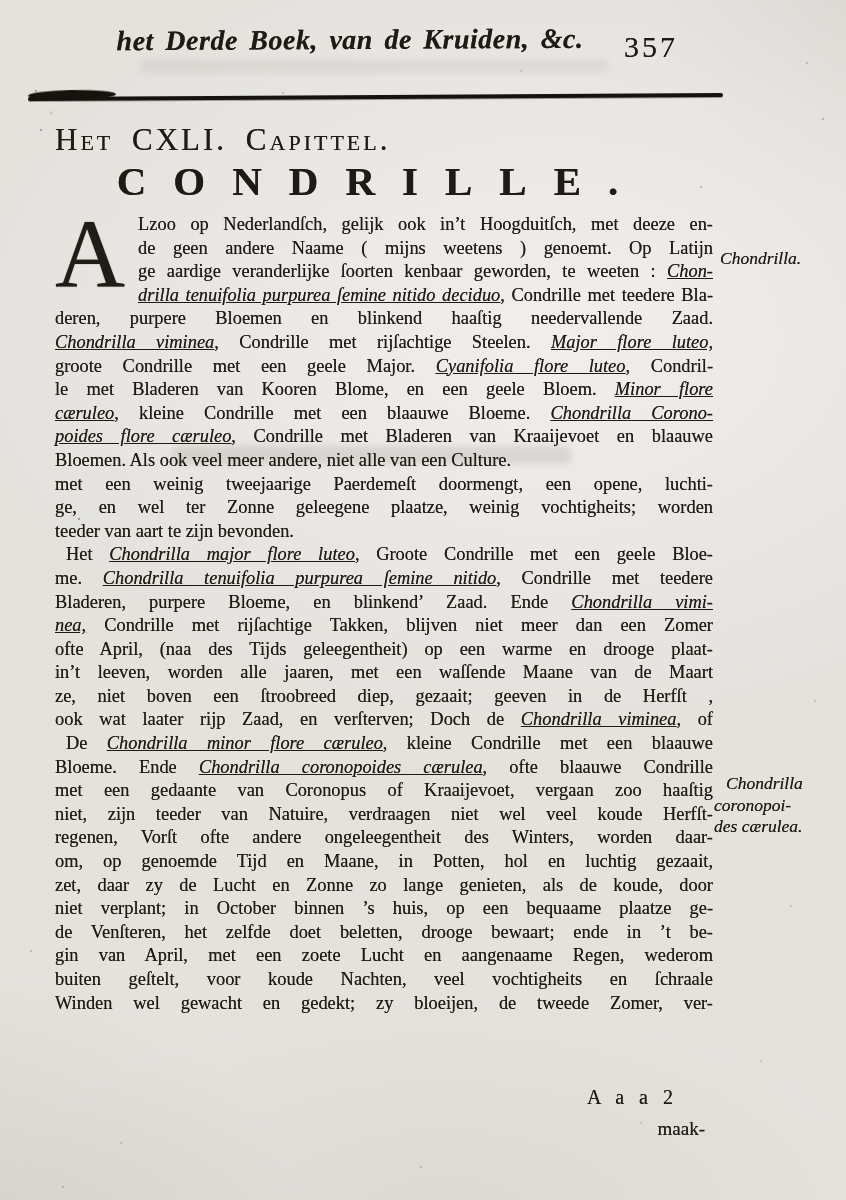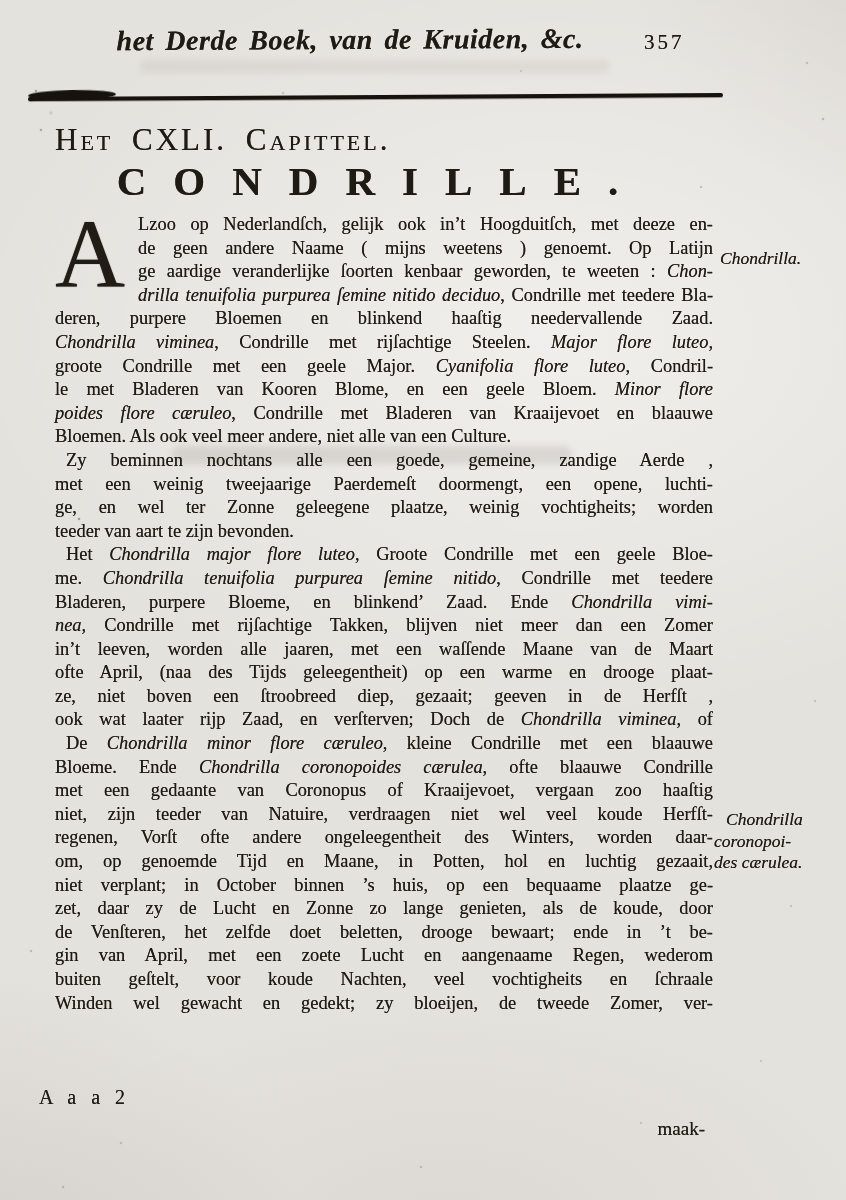--- a/index.html
+++ b/index.html
@@ -19,22 +19,22 @@
   }
   .ink{ text-shadow:0 0 .6px rgba(30,25,18,.75); }
 
   .running-header{
     position:absolute;left:62px;top:24px;width:576px;
     text-align:center;
     font-style:italic;font-weight:700;font-size:28px;letter-spacing:.5px;word-spacing:4px;
     transform:rotate(-.3deg);
   }
   .page-number{
-    position:absolute;left:644px;top:30px;
-    font-size:21px;letter-spacing:3px;
+    position:absolute;left:624px;top:30px;
+    font-size:30px;letter-spacing:3px;
   }
   .rule{
     position:absolute;left:28px;top:95px;width:695px;height:4px;
     background:#16130e;border-radius:2px;
     transform:rotate(-.35deg);
     box-shadow:0 1px 0 rgba(22,19,14,.35);
   }
   .rule-blob{
     position:absolute;left:28px;top:90px;width:88px;height:10px;
     background:#16130e;border-radius:50%;
@@ -57,42 +57,42 @@
     font-size:18.4px;line-height:23.6px;
   }
   .para{overflow:visible;}
   .line{
     text-align:justify;
     text-align-last:justify;
     height:23.6px;
   }
   .line.nj{ text-align-last:left; }
   .line.ind{ text-indent:11px; }
-  .it{ font-style:italic; }
+  .it{ font-style:italic;text-decoration:underline; }
   .sc{ font-variant:small-caps; letter-spacing:1.5px; }
   .dropcap{
     float:left;
     font-size:97px;line-height:78px;height:70px;
     margin:2px 13px 0 0;
     color:#211c15;
     text-shadow:0 0 1px rgba(30,25,18,.7);
   }
 
   .margin-note{
     position:absolute;left:714px;width:128px;
     font-style:italic;font-size:17.5px;line-height:21.5px;
   }
   .note-1{ top:248px; }
   .note-1 div{ padding-left:6px; }
-  .note-2{ top:809px; }
+  .note-2{ top:773px; }
   .note-2 div:first-child{ padding-left:12px; }
 
   .footer-signature{
-    position:absolute;left:39px;top:1086px;width:620px;
-    text-align:left;font-size:20px;word-spacing:6px;letter-spacing:2px;
+    position:absolute;left:55px;top:1086px;width:620px;
+    text-align:right;font-size:20px;word-spacing:6px;letter-spacing:2px;
   }
   .footer-catchword{
     position:absolute;left:55px;top:1086px;width:650px;
     text-align:right;font-size:19px;margin-top:32px;
   }
 
   .ghost{ position:absolute;border-radius:8px; }
   .ghost-1{ left:172px;top:446px;width:400px;height:18px;background:rgba(45,38,30,.10);filter:blur(3px); }
   .ghost-2{ left:140px;top:60px;width:470px;height:13px;background:rgba(45,38,30,.06);filter:blur(3px); }
   .specks{
@@ -140,48 +140,48 @@
       <div class="para">
         <span class="dropcap">A</span>
         <div class="line"><span>Lzoo op Nederlandſch, gelijk ook in’t Hoogduitſch, met deeze en-</span></div>
         <div class="line"><span>de geen andere Naame ( mijns weetens ) genoemt. Op Latijn</span></div>
         <div class="line"><span>ge aardige veranderlijke ſoorten kenbaar geworden, te weeten : </span><span class="it">Chon-</span></div>
         <div class="line"><span class="it">drilla tenuifolia purpurea ſemine nitido deciduo</span><span>, Condrille met teedere Bla-</span></div>
         <div class="line"><span>deren, purpere Bloemen en blinkend haaſtig needervallende Zaad.</span></div>
         <div class="line"><span class="it">Chondrilla viminea</span><span>, Condrille met rijſachtige Steelen. </span><span class="it">Major flore luteo,</span></div>
         <div class="line"><span>groote Condrille met een geele Major. </span><span class="it">Cyanifolia flore luteo</span><span>, Condril-</span></div>
         <div class="line"><span>le met Bladeren van Kooren Blome, en een geele Bloem. </span><span class="it">Minor flore</span></div>
+        <div class="line"><span class="it">cæruleo</span><span>, kleine Condrille met een blaauwe Bloeme. </span><span class="it">Chondrilla Corono-</span></div>
         <div class="line"><span class="it">poides flore cæruleo</span><span>, Condrille met Bladeren van Kraaijevoet en blaauwe</span></div>
         <div class="line nj"><span>Bloemen. Als ook veel meer andere, niet alle van een Culture.</span></div>
       </div>
       <div class="para">
-        <div class="line ind"><span>Zy beminnen nochtans alle een goede, gemeine, zandige Aerde ,</span></div>
         <div class="line"><span>met een weinig tweejaarige Paerdemeſt doormengt, een opene, luchti-</span></div>
         <div class="line"><span>ge, en wel ter Zonne geleegene plaatze, weinig vochtigheits; worden</span></div>
         <div class="line nj"><span>teeder van aart te zijn bevonden.</span></div>
       </div>
       <div class="para">
         <div class="line ind"><span>Het </span><span class="it">Chondrilla major flore luteo</span><span>, Groote Condrille met een geele Bloe-</span></div>
         <div class="line"><span>me. </span><span class="it">Chondrilla tenuifolia purpurea ſemine nitido</span><span>, Condrille met teedere</span></div>
         <div class="line"><span>Bladeren, purpere Bloeme, en blinkend’ Zaad. Ende </span><span class="it">Chondrilla vimi-</span></div>
         <div class="line"><span class="it">nea,</span><span> Condrille met rijſachtige Takken, blijven niet meer dan een Zomer</span></div>
+        <div class="line"><span>ofte April, (naa des Tijds geleegentheit) op een warme en drooge plaat-</span></div>
         <div class="line"><span>in’t leeven, worden alle jaaren, met een waſſende Maane van de Maart</span></div>
-        <div class="line"><span>ofte April, (naa des Tijds geleegentheit) op een warme en drooge plaat-</span></div>
         <div class="line"><span>ze, niet boven een ſtroobreed diep, gezaait; geeven in de Herfſt ,</span></div>
         <div class="line"><span>ook wat laater rijp Zaad, en verſterven; Doch de </span><span class="it">Chondrilla viminea</span><span>, of</span></div>
       </div>
       <div class="para">
         <div class="line ind"><span>De </span><span class="it">Chondrilla minor flore cæruleo</span><span>, kleine Condrille met een blaauwe</span></div>
         <div class="line"><span>Bloeme. Ende </span><span class="it">Chondrilla coronopoides cærulea</span><span>, ofte blaauwe Condrille</span></div>
         <div class="line"><span>met een gedaante van Coronopus of Kraaijevoet, vergaan zoo haaſtig</span></div>
         <div class="line"><span>niet, zijn teeder van Natuire, verdraagen niet wel veel koude Herfſt-</span></div>
         <div class="line"><span>regenen, Vorſt ofte andere ongeleegentheit des Winters, worden daar-</span></div>
         <div class="line"><span>om, op genoemde Tijd en Maane, in Potten, hol en luchtig gezaait,</span></div>
+        <div class="line"><span>zet, daar zy de Lucht en Zonne zo lange genieten, als de koude, door</span></div>
         <div class="line"><span>niet verplant; in October binnen ’s huis, op een bequaame plaatze ge-</span></div>
-        <div class="line"><span>zet, daar zy de Lucht en Zonne zo lange genieten, als de koude, door</span></div>
         <div class="line"><span>de Venſteren, het zelfde doet beletten, drooge bewaart; ende in ’t be-</span></div>
         <div class="line"><span>gin van April, met een zoete Lucht en aangenaame Regen, wederom</span></div>
         <div class="line"><span>buiten geſtelt, voor koude Nachten, veel vochtigheits en ſchraale</span></div>
         <div class="line"><span>Winden wel gewacht en gedekt; zy bloeijen, de tweede Zomer, ver-</span></div>
       </div>
     </div>
 
   <div class="margin-note note-1 ink">
       <div>Chondrilla.</div>
     </div>

